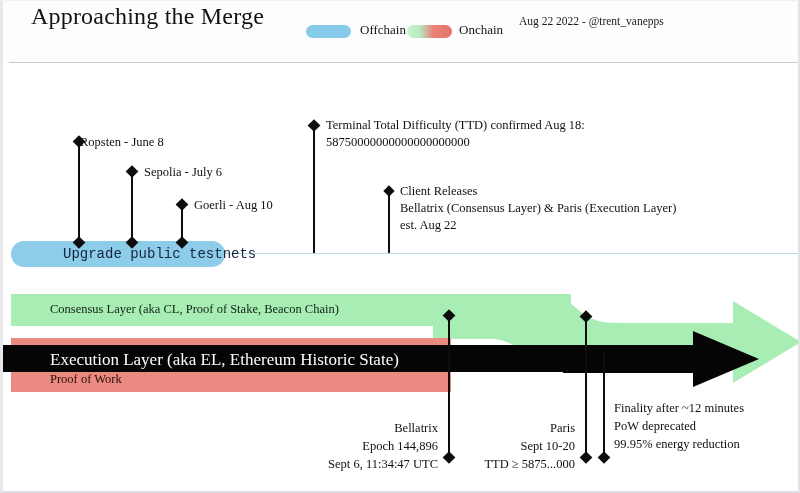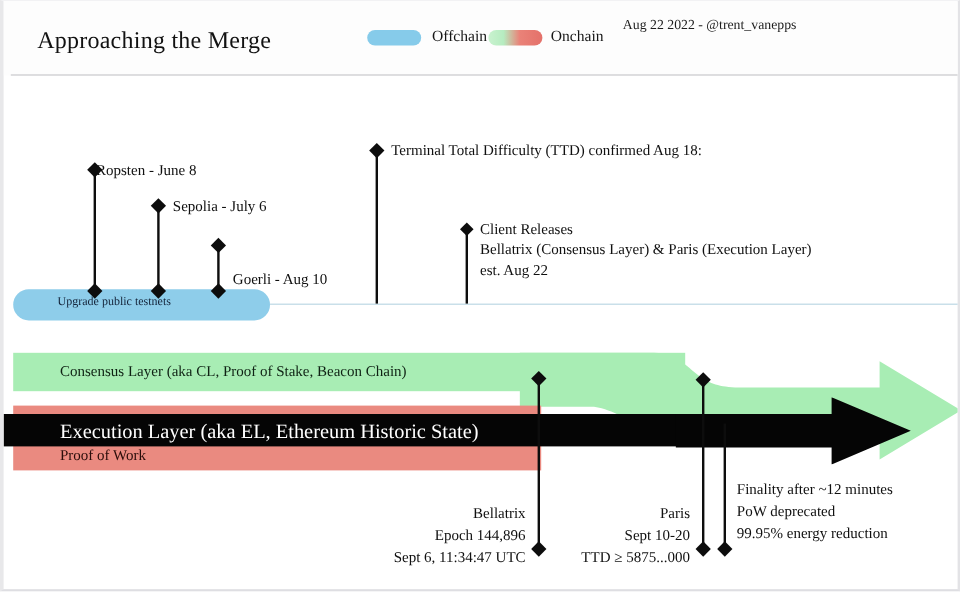--- a/index.html
+++ b/index.html
@@ -9,42 +9,42 @@
     background:#ffffff;box-sizing:border-box;
     border-left:3px solid #e8e8ea;border-right:2px solid #e3e3e6;
     border-top:1px solid #f2f2f4;border-bottom:2px solid #dedee2;
   }
   .abs{position:absolute;}
 
   
   #header-band{left:0;top:0;width:800px;height:62px;background:#fdfdfd;}
   #header-rule{left:6px;top:61px;width:790px;height:1px;background:#c9c9cc;}
   #title{
-    left:28px;top:22px;width:270px;
-    font-size:20px;color:#121212;letter-spacing:.2px;white-space:nowrap;
+    left:28px;top:2px;width:270px;
+    font-size:24px;color:#121212;letter-spacing:.2px;white-space:nowrap;
   }
   .legend-chip{
     height:13px;width:45px;border-radius:7px;top:24px;
   }
   #legend-offchain-swatch{left:303px;background:#86cbea;}
   #legend-onchain-swatch{left:404px;
     background:linear-gradient(90deg,#c9f2cf 0%,#b6ecc0 28%,#ea8278 58%,#e4716a 100%);}
   .legend-label{top:21px;font-size:13px;color:#161616;white-space:nowrap;}
   #legend-offchain-label{left:357px;}
   #legend-onchain-label{left:456px;}
   #meta{
     left:516px;top:12px;width:270px;font-size:11.5px;color:#1c1c1c;line-height:17px;
   }
 
   
   #testnet-bar{
     left:8px;top:240px;width:214px;height:26px;border-radius:13px;background:#8ecdea;
   }
   #testnet-bar-label{
-    left:45px;top:245px;font-size:10px;color:#14243a;white-space:nowrap;
+    left:60px;top:245px;font-size:14px;color:#14243a;white-space:nowrap;font-family:Liberation Mono, monospace;
   }
   #testnet-tail{left:222px;top:252px;width:578px;height:1px;background:#bcd8e4;}
 
   
   .conn{width:1.6px;background:#0d0d0d;}
   .dia{
     width:9px;height:9px;background:#0d0d0d;
     transform:translateX(-50%) rotate(45deg);
   }
   .dia.small{width:8px;height:8px;}
@@ -99,26 +99,27 @@
   <div class="abs evt-label" style="left:77px;top:133px;">Ropsten - June 8</div>
 
   <div class="abs conn" style="left:128px;top:170px;height:75px;"></div>
   <div class="abs dia" style="left:128.8px;top:166px;"></div>
   <div class="abs dia" style="left:128.8px;top:237px;"></div>
   <div class="abs evt-label" style="left:141px;top:163px;">Sepolia - July 6</div>
 
   <div class="abs conn" style="left:178px;top:203px;height:42px;"></div>
   <div class="abs dia" style="left:178.8px;top:199px;"></div>
   <div class="abs dia" style="left:178.8px;top:237px;"></div>
-  <div class="abs evt-label" style="left:191px;top:196px;margin-top:28px;">Goerli - Aug 10</div>
+  <div class="abs evt-label" style="left:191px;top:196px;">Goerli - Aug 10</div>
 
   <div class="abs conn" style="left:310px;top:124px;height:128px;"></div>
   <div class="abs dia" style="left:310.8px;top:120px;"></div>
   <div class="abs evt-label" style="left:323px;top:116px;">
     <div>Terminal Total Difficulty (TTD) confirmed Aug 18:</div>
+    <div>58750000000000000000000</div>
   </div>
 
   <div class="abs conn" style="left:385px;top:190px;height:62px;"></div>
   <div class="abs dia small" style="left:385.8px;top:186px;"></div>
   <div class="abs evt-label" style="left:397px;top:182px;">
     <div>Client Releases</div>
     <div>Bellatrix (Consensus Layer) &amp; Paris (Execution Layer)</div>
     <div>est. Aug 22</div>
   </div>
 

